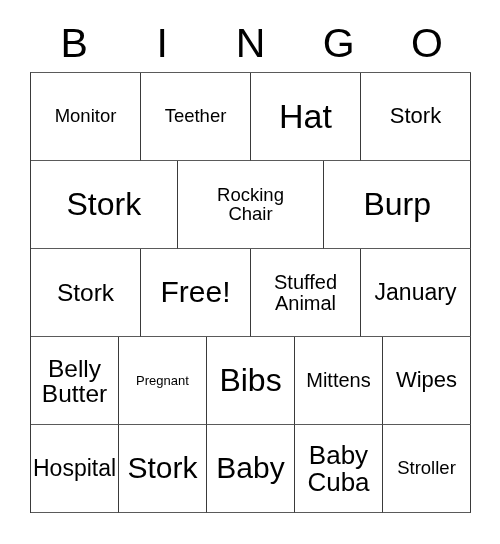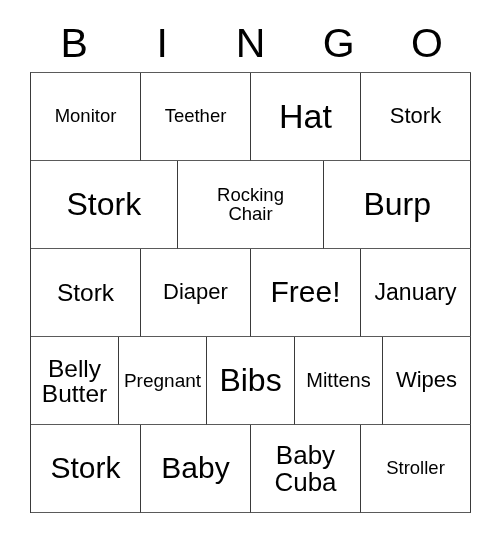--- a/index.html
+++ b/index.html
@@ -65,21 +65,21 @@
     padding: 0 2px;
     overflow: hidden;
   }
   .cell-text {
     display: block;
     width: 100%;
     line-height: 1.02;
     white-space: pre-line;
     color: #000000;
   }
-  .fs-16 { font-size: 19px; }
+  .fs-16 { font-size: 13px; }
   .fs-17 { font-size: 23px; }
   .fs-18 { font-size: 18.5px; }
   .fs-20 { font-size: 20px; }
   .fs-22 { font-size: 22px; }
   .fs-24 { font-size: 24.5px; }
   .fs-26 { font-size: 26px; }
   .fs-30 { font-size: 30px; }
   .fs-32 { font-size: 32px; }
   .fs-34 { font-size: 34px; }
 </style>
@@ -121,24 +121,25 @@
         </div>
         <div class="cell">
           <span class="cell-text fs-32">Burp</span>
         </div>
       </div>
       <div class="grid-row">
         <div class="cell">
           <span class="cell-text fs-24">Stork</span>
         </div>
         <div class="cell">
-          <span class="cell-text fs-22">Diaper</span>
+          <span class="cell-text fs-30">Free!</span>
         </div>
         <div class="cell">
-          <span class="cell-text fs-30">Free!</span>
+          <span class="cell-text fs-20">Stuffed
+Animal</span>
         </div>
         <div class="cell">
           <span class="cell-text fs-17">January</span>
         </div>
       </div>
       <div class="grid-row">
         <div class="cell">
           <span class="cell-text fs-24">Belly
 Butter</span>
         </div>
@@ -150,20 +151,23 @@
         </div>
         <div class="cell">
           <span class="cell-text fs-20">Mittens</span>
         </div>
         <div class="cell">
           <span class="cell-text fs-22">Wipes</span>
         </div>
       </div>
       <div class="grid-row">
         <div class="cell">
+          <span class="cell-text fs-17">Hospital</span>
+        </div>
+        <div class="cell">
           <span class="cell-text fs-30">Stork</span>
         </div>
         <div class="cell">
           <span class="cell-text fs-30">Baby</span>
         </div>
         <div class="cell">
           <span class="cell-text fs-26">Baby
 Cuba</span>
         </div>
         <div class="cell">

